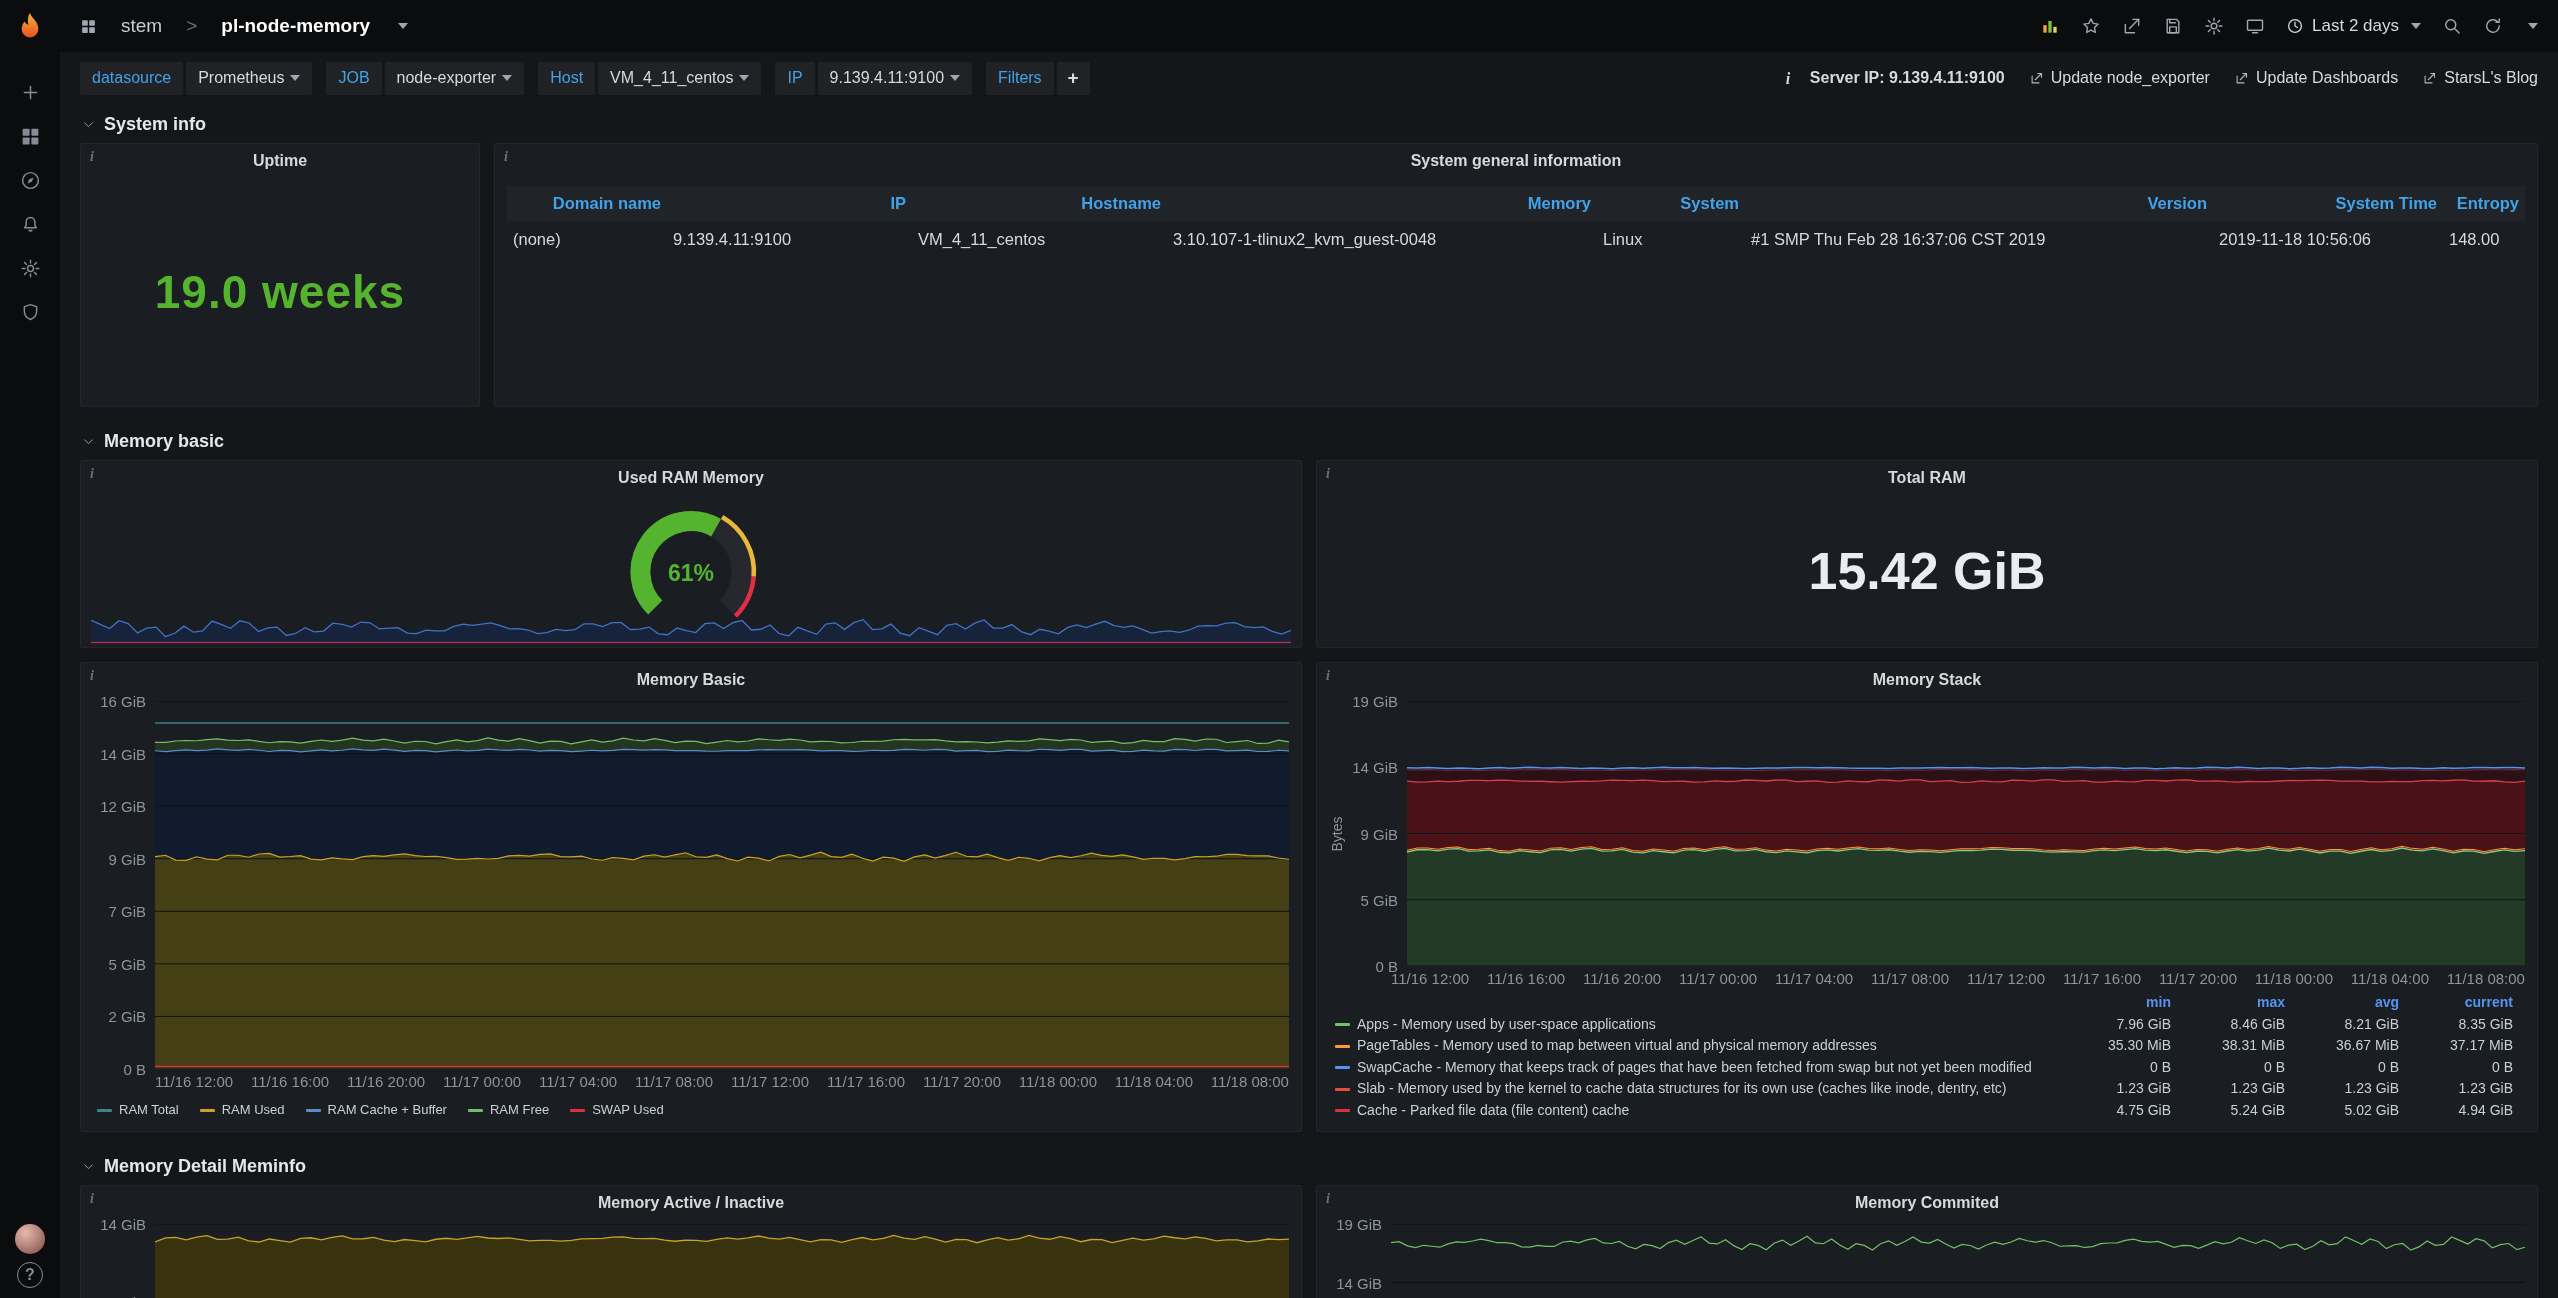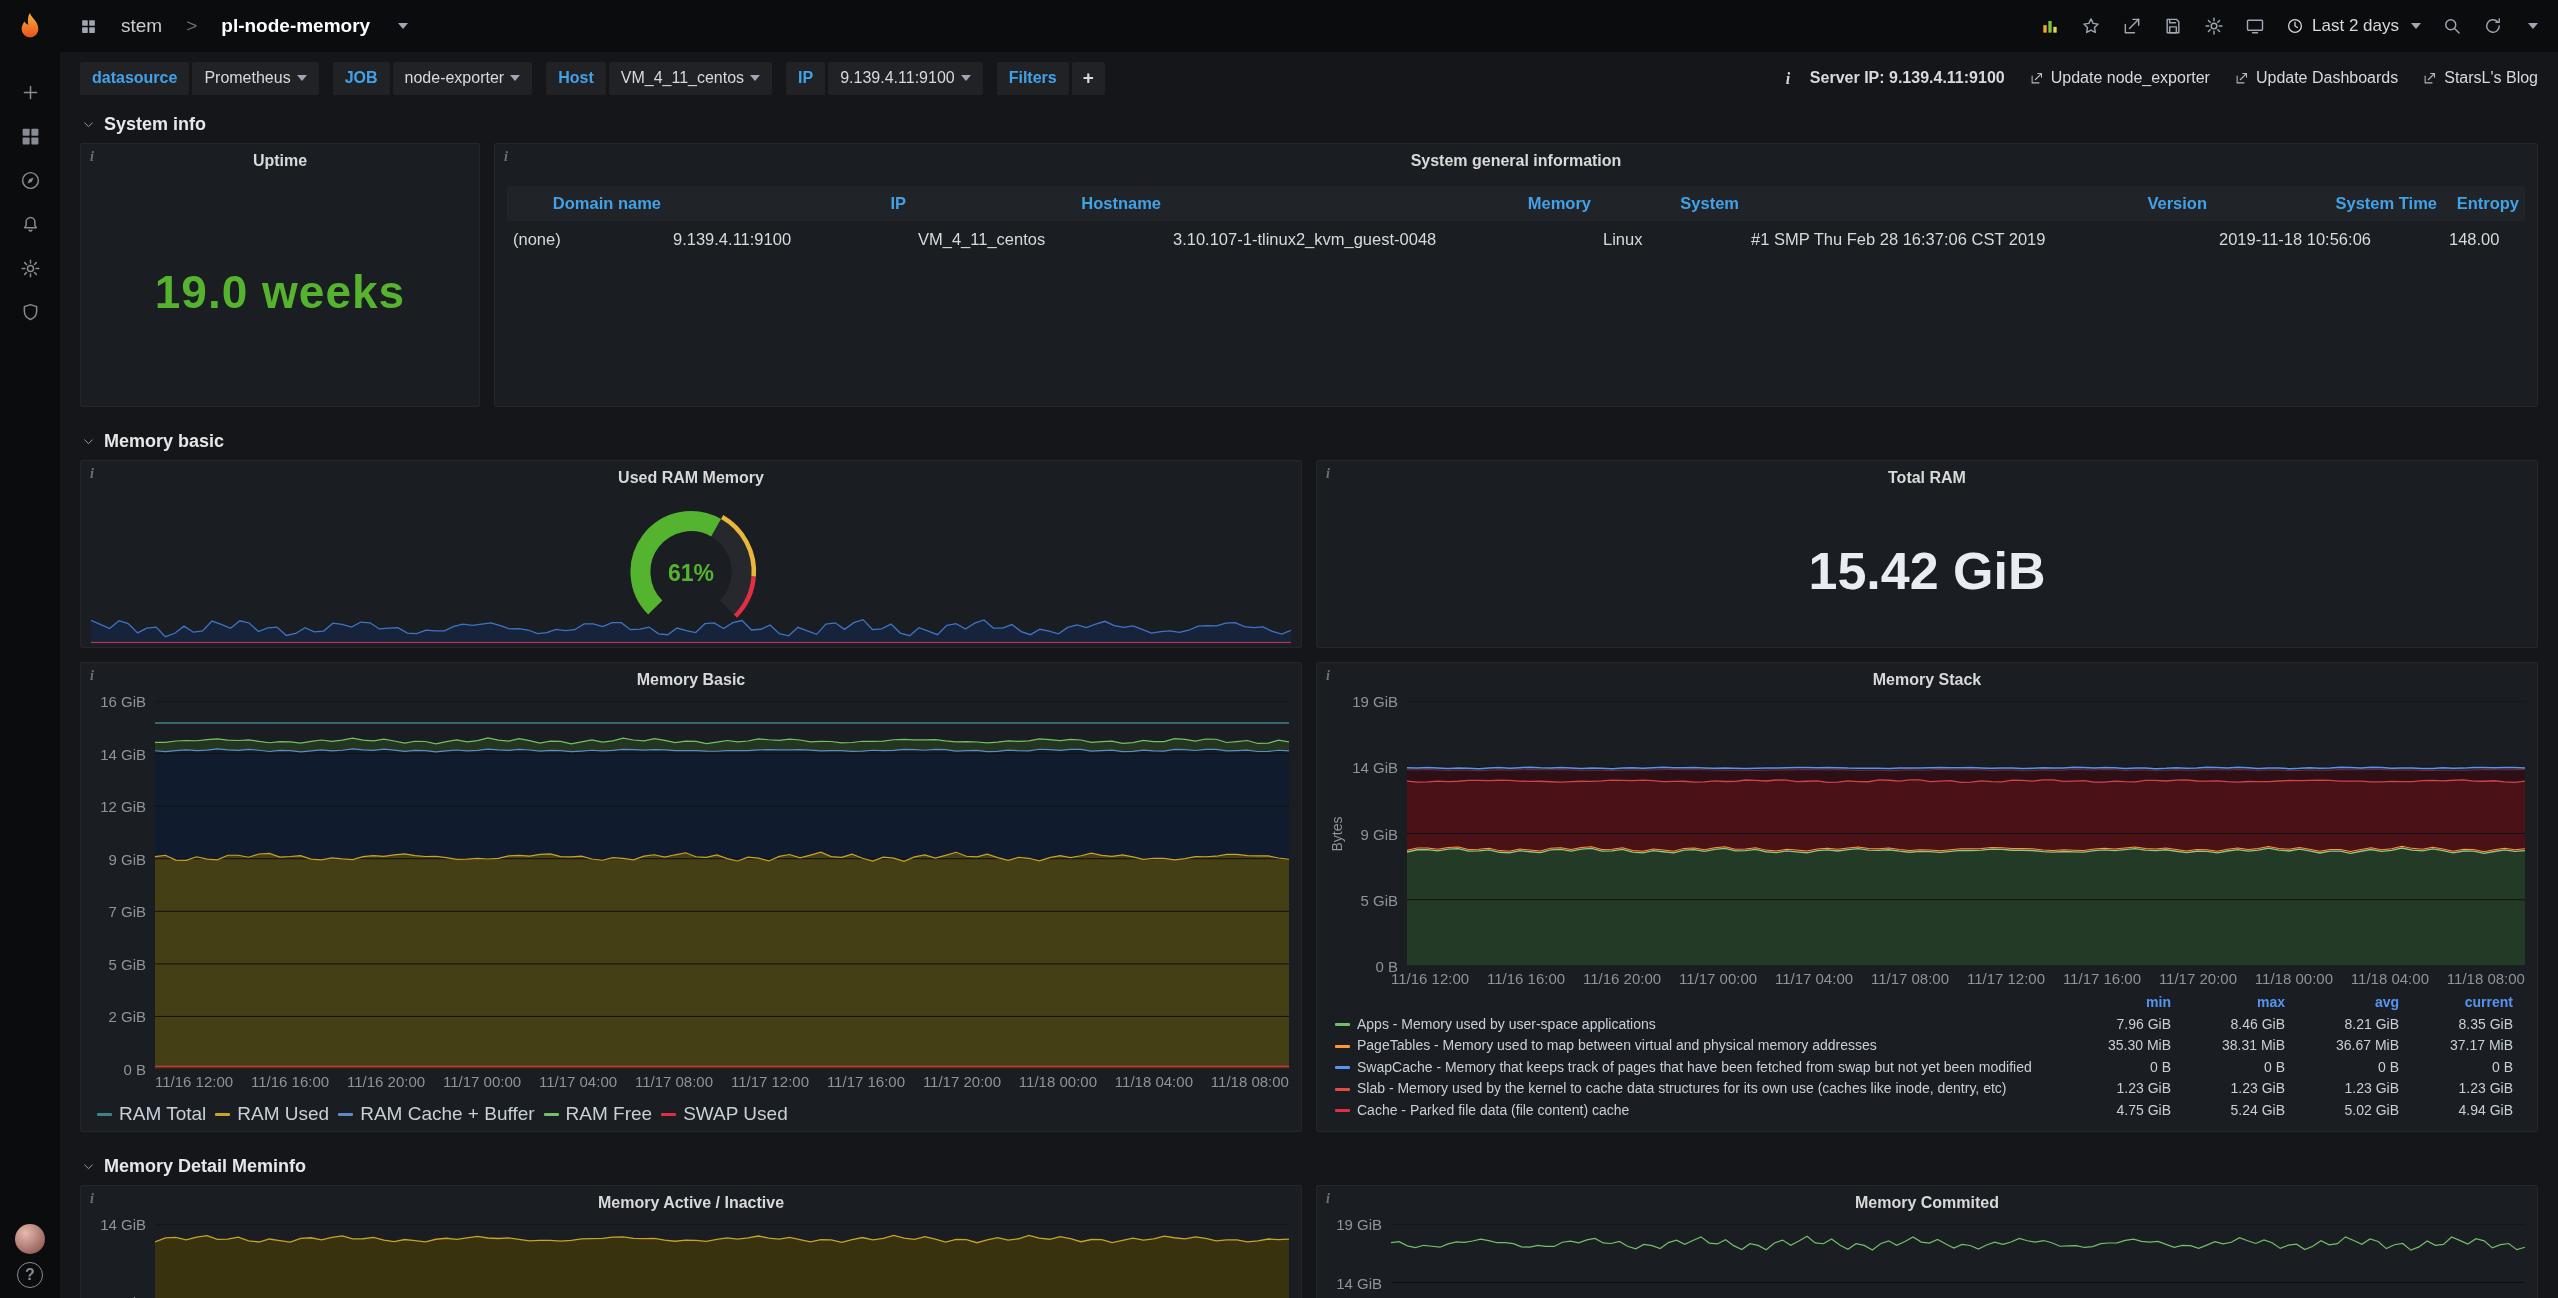--- a/index.html
+++ b/index.html
@@ -31,21 +31,21 @@
   .nav-right{margin-left:auto;display:flex;align-items:center;gap:21px;color:#9fa7b3}
   .nav-btn{display:flex;align-items:center;cursor:pointer}
   .nav-btn svg{width:20px;height:20px}
   .timepick{display:flex;align-items:center;gap:8px;font-size:17px;color:#d8d9da;cursor:pointer}
   .timepick svg{width:18px;height:18px}
   
   .subnav{flex:0 0 52px;display:flex;align-items:center;padding:0 20px;gap:14px}
   .var-group{display:flex;gap:3px}
   .chip{height:33px;display:flex;align-items:center;padding:0 12px;background:#202226;
     border-radius:2px;font-size:16px;cursor:pointer}
-  .chip.lab{color:var(--accent,#42a2e8);font-weight:700}
+  .chip.lab{color:var(--accent,#42a2e8);font-weight:400}
   .chip.val{color:#d8d9da;gap:2px}
   .chip.plus{color:#d8d9da;font-size:19px;font-weight:700;padding:0 11px}
   .dash-links{margin-left:auto;display:flex;align-items:center;gap:24px;font-size:16px;color:#d8d9da}
   .dlink{display:flex;align-items:center;gap:7px;cursor:pointer}
   .dlink svg{width:15px;height:15px;color:#b4bac1}
   .dlink.bold{font-weight:700}
   .info-i{width:17px;height:17px;border-radius:50%;border:0;background:transparent;font-weight:700;
     font-family:"Liberation Serif",serif;font-style:italic;font-size:16px;color:#d8d9da}
   
   .dash{flex:1;overflow:hidden;padding:0 20px}
@@ -81,21 +81,21 @@
   .yname{flex:0 0 16px;position:relative}
   .yname span{position:absolute;top:50%;left:50%;transform:translate(-50%,-50%) rotate(-90deg);
     font-size:14px;color:#8e949e;white-space:nowrap}
   .ylabels{flex:0 0 62px;position:relative;font-size:15px;color:#8e949e}
   .ylabels span{position:absolute;right:9px;transform:translateY(-50%);white-space:nowrap}
   .plot{flex:1;position:relative;min-width:0}
   .plot svg{position:absolute;inset:0;width:100%;height:100%}
   .xlabels{flex:0 0 24px;display:flex;justify-content:space-between;align-items:center;
     padding-left:62px;font-size:15px;color:#8e949e}
   .xlabels span{white-space:nowrap}
-  .legend{flex:0 0 32px;display:flex;align-items:flex-end;gap:9px;font-size:19px;color:#c7d0d9;padding-left:4px}
+  .legend{flex:0 0 32px;display:flex;align-items:center;gap:21px;font-size:13px;color:#c7d0d9;padding-left:4px}
   .litem{cursor:pointer;white-space:nowrap}
   .litem i,.lt-label i{display:inline-block;width:15px;height:3px;margin-right:7px;vertical-align:middle;border-radius:1px}
   .legend-table{padding:2px 6px 4px;font-size:14px;color:#c7d0d9}
   .lt-row{display:grid;grid-template-columns:1fr 114px 114px 114px 114px;line-height:21.5px}
   .lt-head{color:var(--link_blue,#5794f2);font-weight:700}
   .lt-num{text-align:right;padding-right:6px;white-space:nowrap}
   .lt-label{white-space:nowrap;overflow:hidden;text-overflow:ellipsis;cursor:pointer}
   svg.ic{fill:none;stroke:currentColor;stroke-width:1.7;stroke-linecap:round;stroke-linejoin:round}
   svg.icf{fill:currentColor;stroke:none}
 </style>

